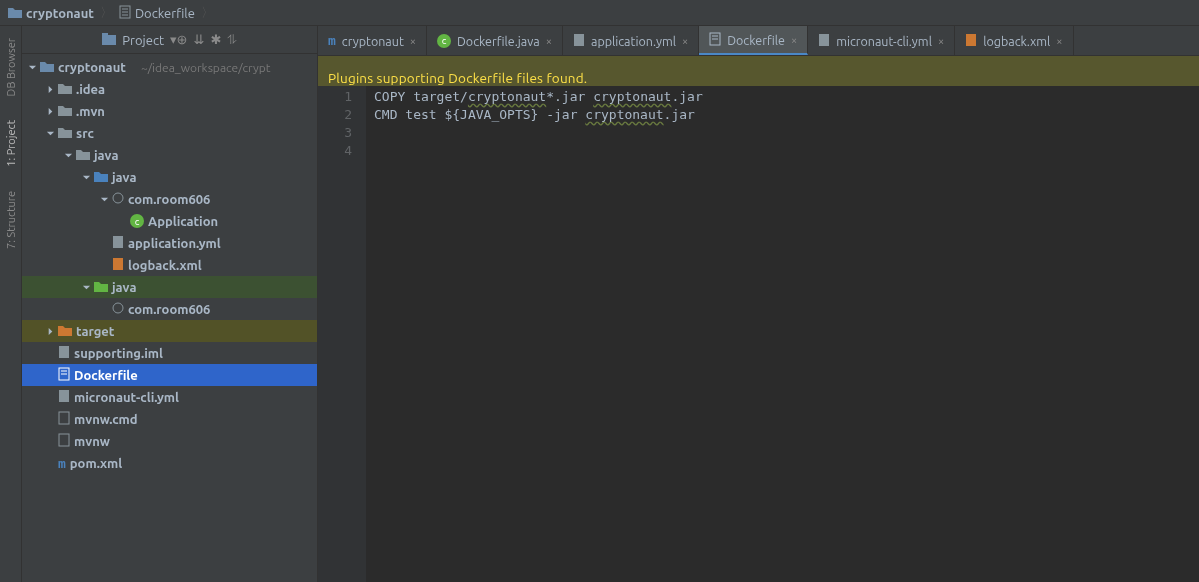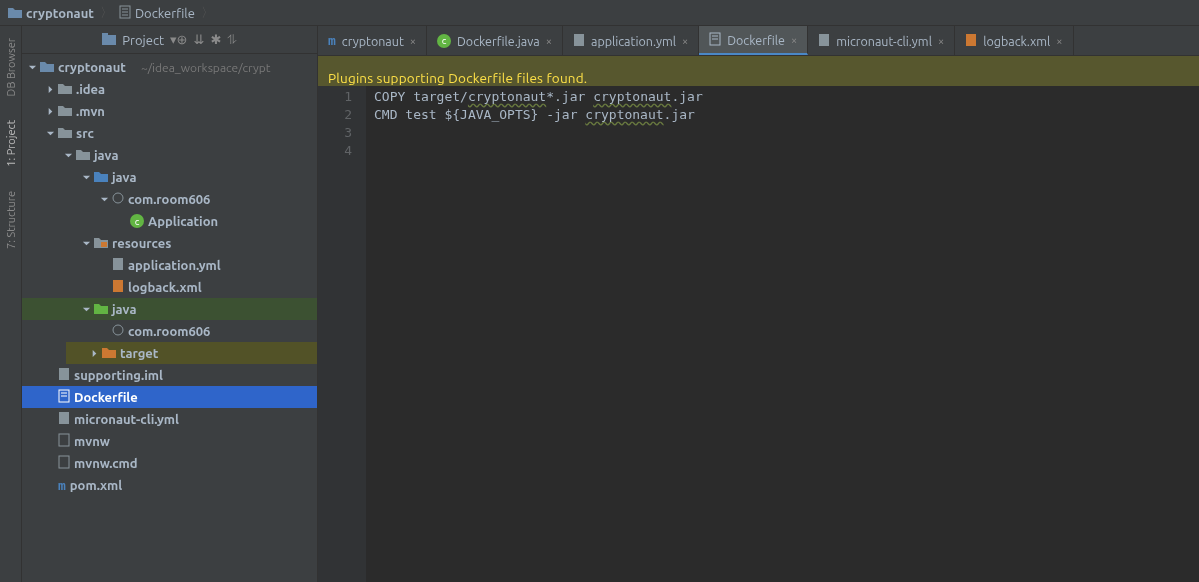--- a/index.html
+++ b/index.html
@@ -71,21 +71,21 @@
   display: flex;
   align-items: center;
   height: 22px;
   padding-right: 8px;
   cursor: pointer;
   white-space: nowrap;
   color: #a9b7c6;
 }
 .tree-row.selected { background: #2f65ca; color: #fff; }
 .tree-row.test-highlight { background: #3c5132; }
-.tree-row.target-highlight { background: #525227; margin-left: 44px; }
+.tree-row.target-highlight { background: #525227; }
 .arrow {
   width: 12px; height: 12px; display: inline-flex; align-items: center; justify-content: center; margin-right: 2px;
 }
 .arrow svg { width: 9px; height: 9px; }
 .tree-label { margin-left: 4px; font-weight: bold; }
 .tree-path { color: #787878; margin-left: 15px; font-size: 12px; }
 .editor-area { flex: 1; display: flex; flex-direction: column; background: #2b2b2b; }
 .tabs-bar {
   height: 30px;
   background: #3c3f41;
@@ -274,32 +274,20 @@
               <circle cx="6" cy="6" r="5" fill="none" stroke="#87939a"></circle>
             </svg></span>
         <span class="tree-label">com.room606</span>
       </div>
 
       <div class="tree-row" style="padding-left:108px">
         <span class="green-circle">c</span>
         <span class="tree-label">Application</span>
       </div>
 
-      <div class="tree-row" style="padding-left:58px">
-        <span class="arrow">
-            <svg viewBox="0 0 10 10">
-              <path d="M1 3 L5 7 L9 3" fill="#a9b7c6"></path>
-            </svg>
-          </span>
-        <span><svg width="14" height="12">
-              <path d="M0 2 L5 2 L7 4 L14 4 L14 12 L0 12 Z" fill="#87939a"></path>
-              <rect x="7" y="6" width="6" height="5" fill="#cc7832"></rect>
-            </svg></span>
-        <span class="tree-label">resources</span>
-      </div>
 
       <div class="tree-row" style="padding-left:90px">
         <span><svg width="12" height="14">
               <rect x="1" y="1" width="10" height="12" fill="#87939a"></rect>
             </svg></span>
         <span class="tree-label">application.yml</span>
       </div>
 
       <div class="tree-row" style="padding-left:90px">
         <span><svg width="12" height="14">
@@ -360,28 +348,28 @@
         <span><svg width="12" height="14">
               <rect x="1" y="1" width="10" height="12" fill="#87939a"></rect>
             </svg></span>
         <span class="tree-label">micronaut-cli.yml</span>
       </div>
 
       <div class="tree-row" style="padding-left:36px">
         <span><svg width="12" height="14">
               <rect x="1" y="1" width="10" height="12" fill="none" stroke="#87939a"></rect>
             </svg></span>
+        <span class="tree-label">mvnw.cmd</span>
+      </div>
+
+      <div class="tree-row" style="padding-left:36px">
+        <span><svg width="12" height="14">
+              <rect x="1" y="1" width="10" height="12" fill="none" stroke="#87939a"></rect>
+            </svg></span>
         <span class="tree-label">mvnw</span>
-      </div>
-
-      <div class="tree-row" style="padding-left:36px">
-        <span><svg width="12" height="14">
-              <rect x="1" y="1" width="10" height="12" fill="none" stroke="#87939a"></rect>
-            </svg></span>
-        <span class="tree-label">mvnw.cmd</span>
       </div>
 
       <div class="tree-row" style="padding-left:36px">
         <span class="maven-m">m</span>
         <span class="tree-label">pom.xml</span>
       </div>
 
 
     </div>
   </div>

